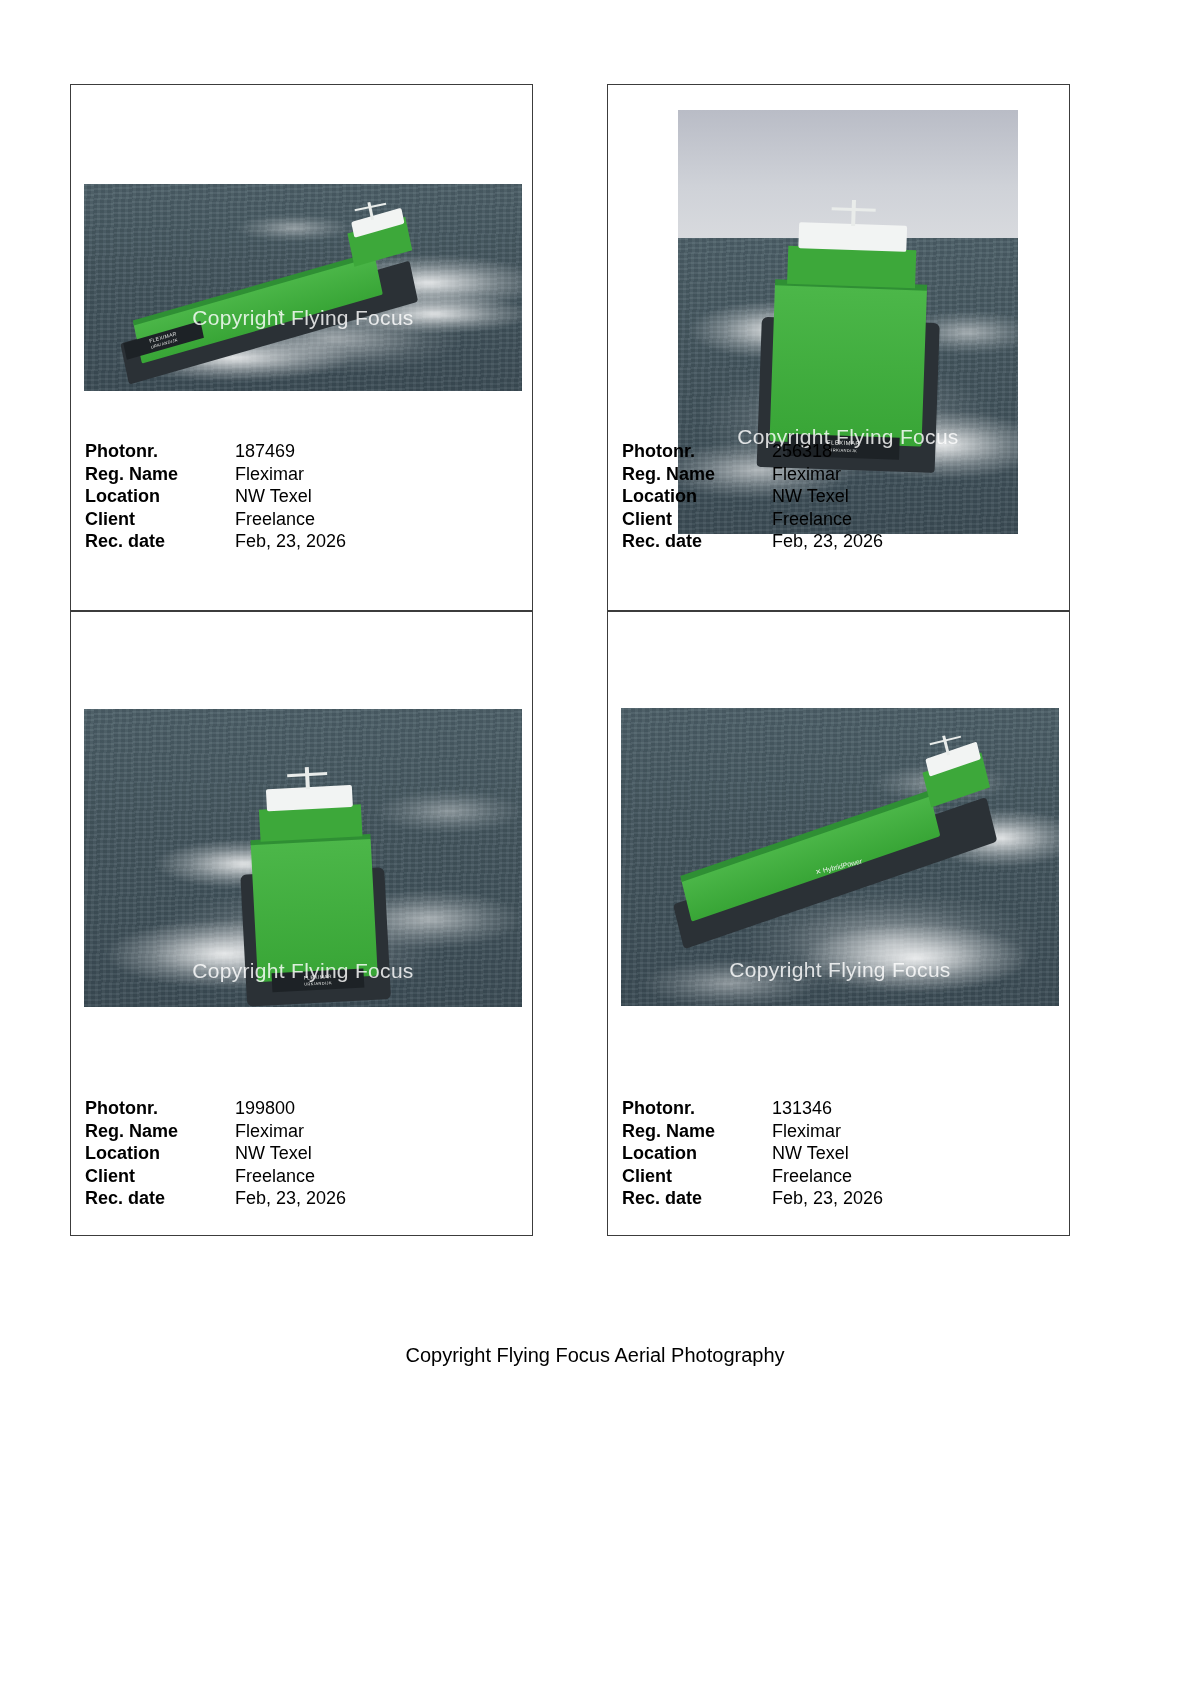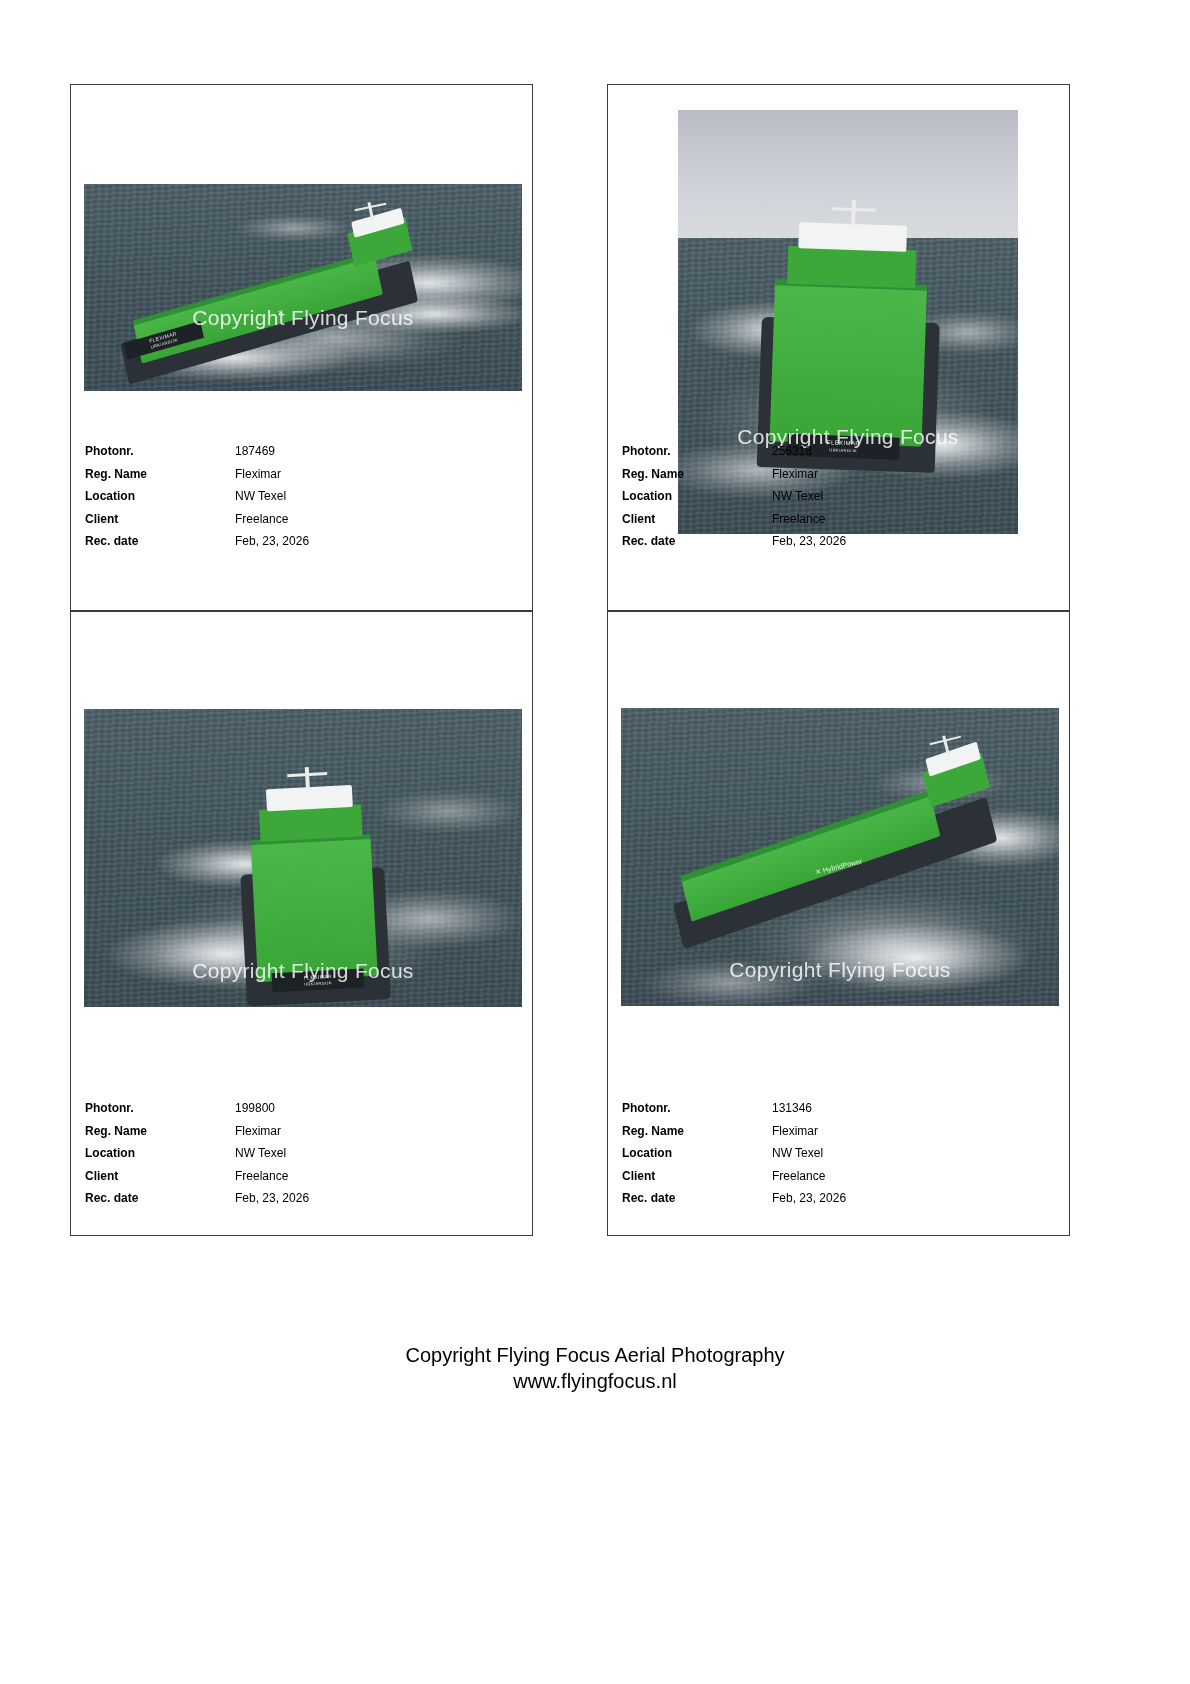--- a/index.html
+++ b/index.html
@@ -62,21 +62,21 @@
     white-space: nowrap;
   }
   .meta {
     position: absolute;
     left: 14px;
   }
   .meta table {
     border-collapse: collapse;
   }
   .meta td {
-    font-size: 12px;
+    font-size: 18px;
     line-height: 22.5px;
     padding: 0;
     vertical-align: top;
     white-space: nowrap;
   }
   .meta td.key {
     font-weight: bold;
     width: 150px;
   }
   .meta td.val {
@@ -406,16 +406,15 @@
           </tr>
         </tbody>
           </table>
       </div>
     </div>
 
   </div>
 
   <div class="footer">
     <div>Copyright Flying Focus Aerial Photography</div>
-    <div>www.flyingfocus.nl</div>
   </div>
 
 </div>
 
 </body></html>

